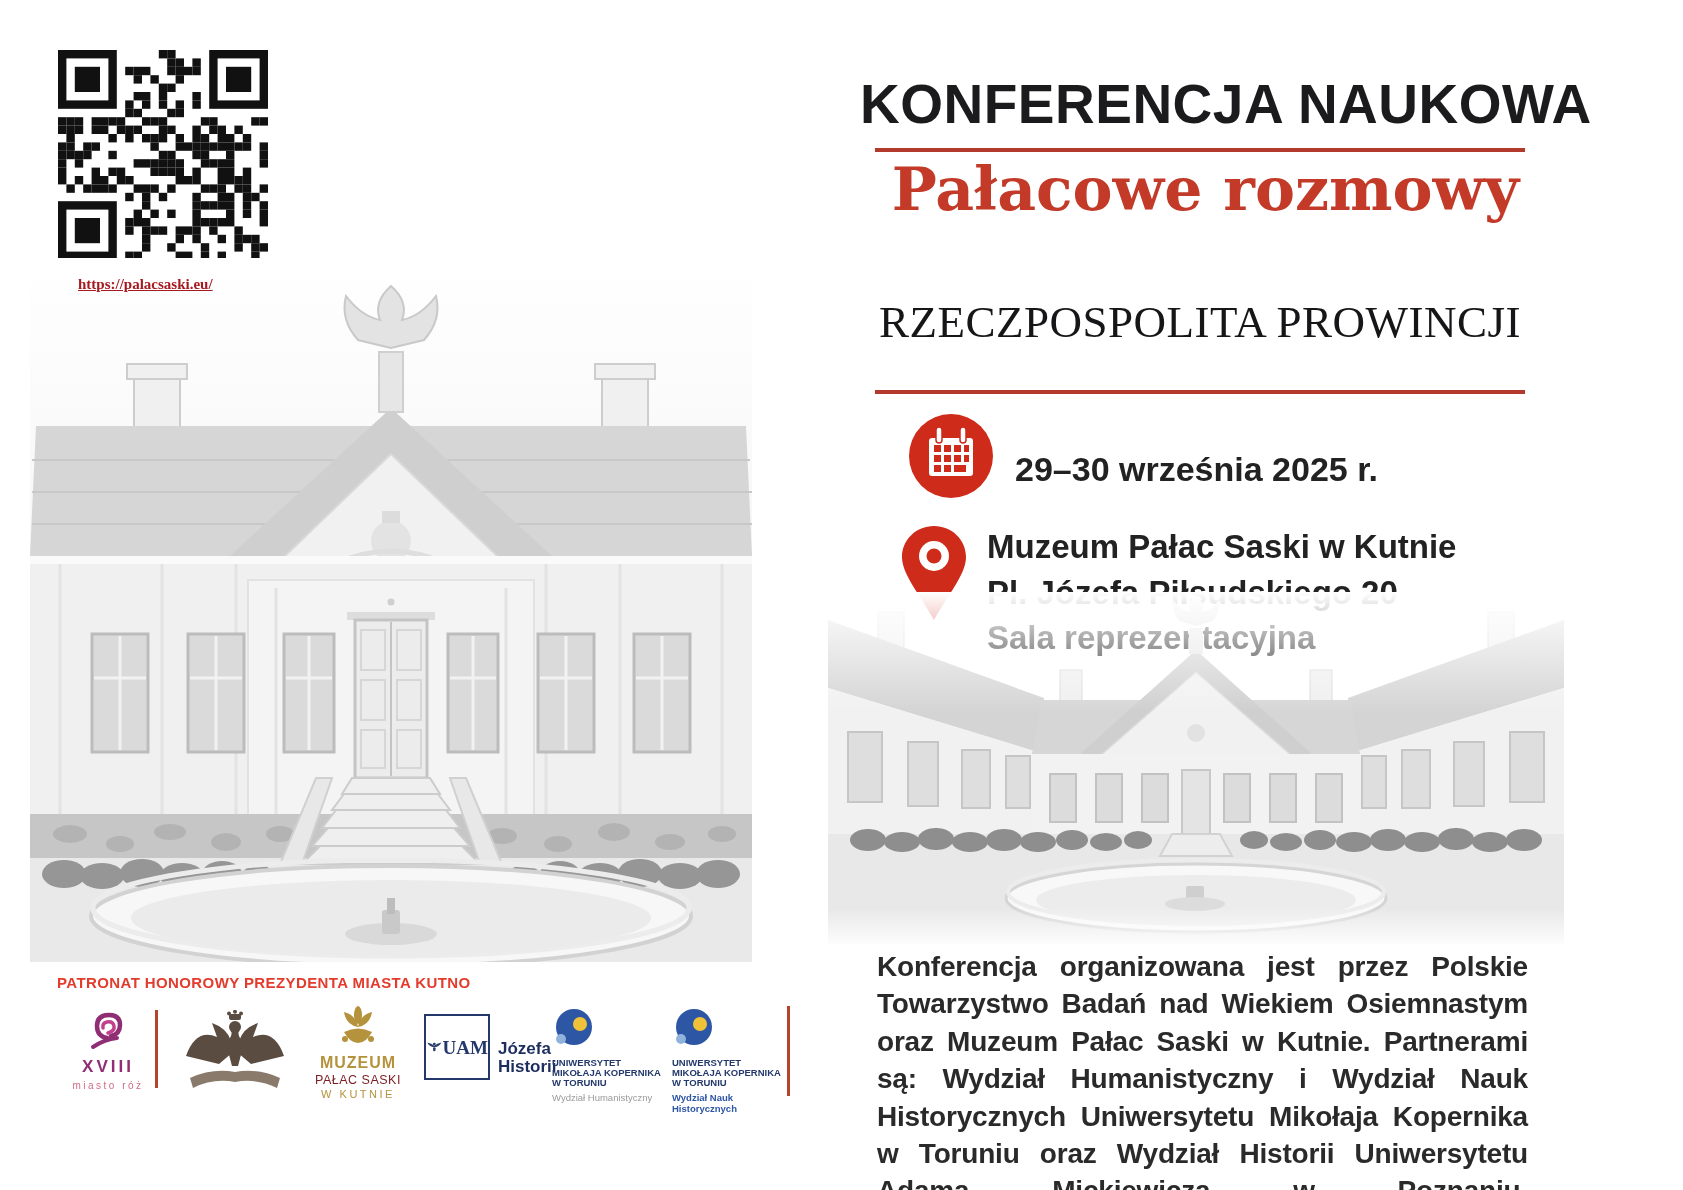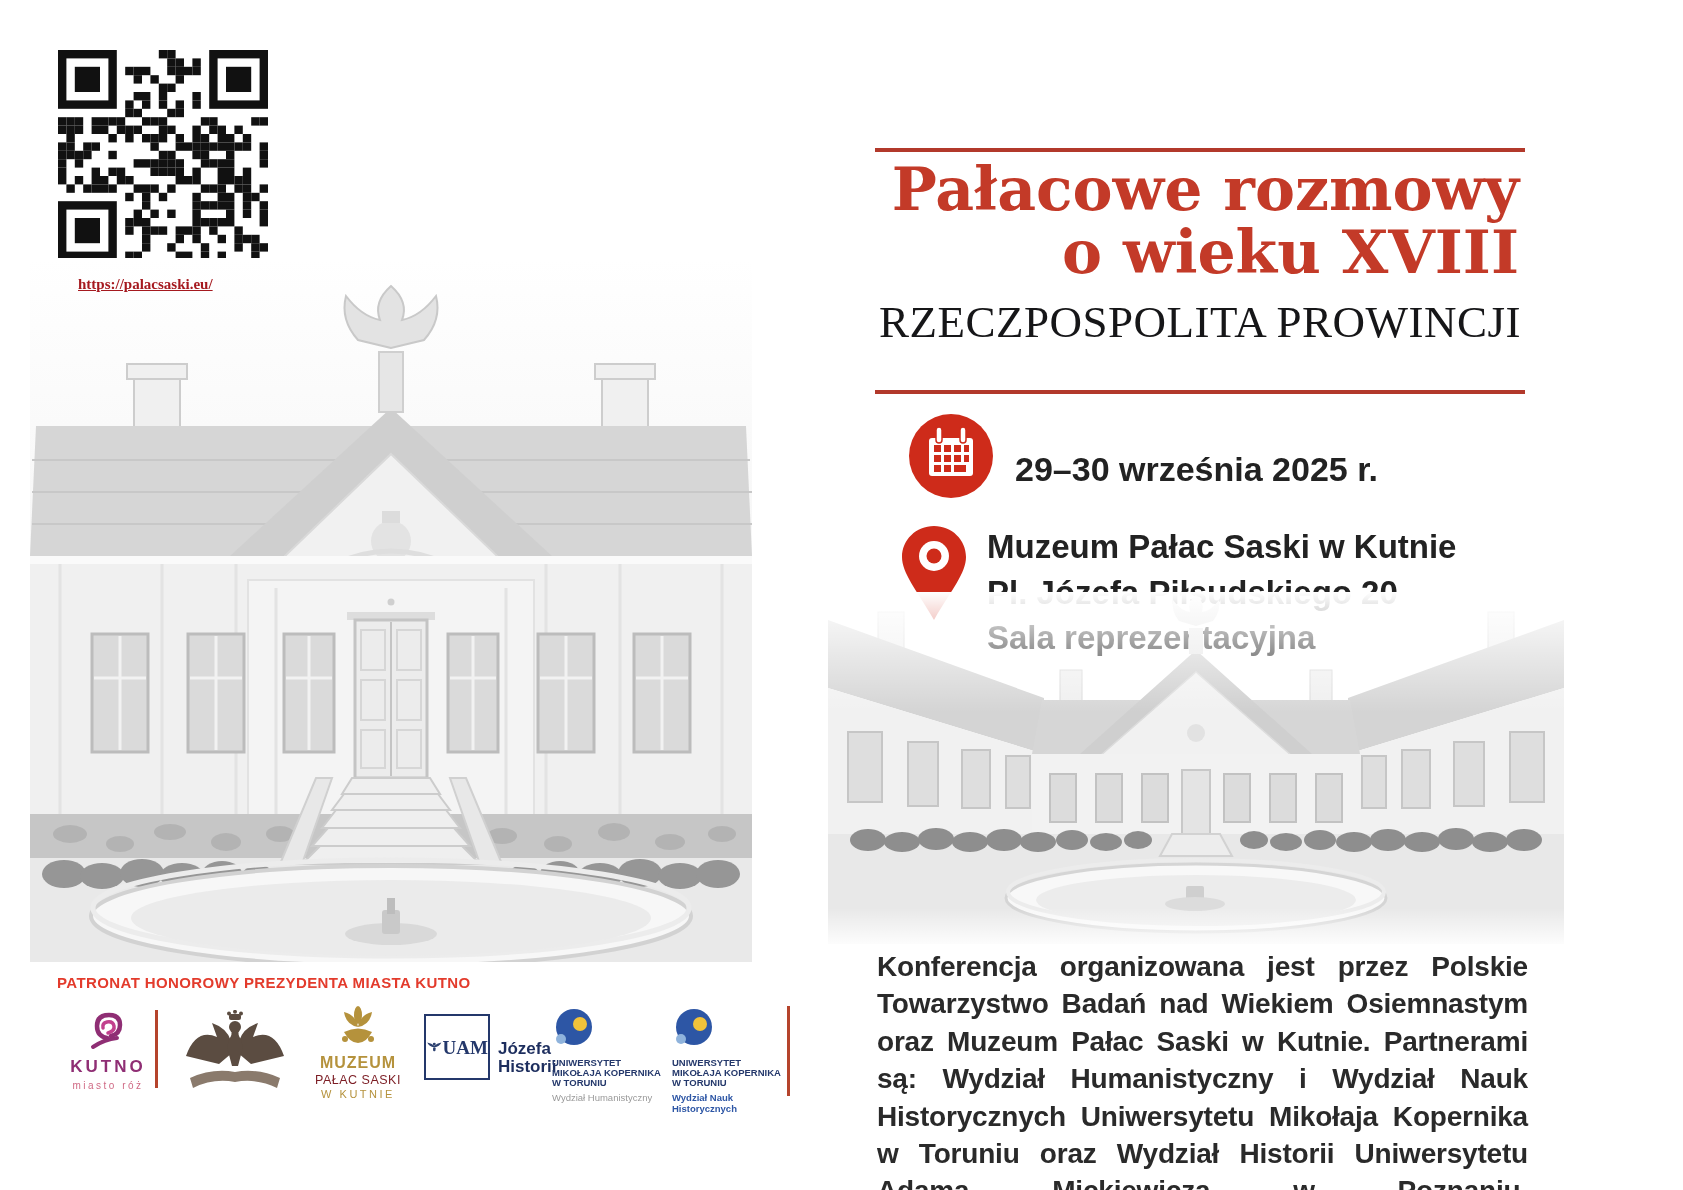--- a/index.html
+++ b/index.html
@@ -426,21 +426,21 @@
   <div class="patronage">PATRONAT HONOROWY PREZYDENTA MIASTA KUTNO</div>
 
   <div class="kutno-block">
     <svg width="46" height="44" viewBox="0 0 46 44">
       <g fill="none" stroke-linecap="round">
         <path d="M22,32 q-10,-2 -10,-12 q0,-11 12,-11 q11,0 11,10 q0,9 -9,11" stroke="#8f2e74" stroke-width="4.5"></path>
         <path d="M23,27 q7,-2 6,-7 q-1,-5 -7,-4 q-5,1 -4,6" stroke="#c2418e" stroke-width="3.5"></path>
         <path d="M8,41 q12,-8 24,-9" stroke="#8f2e74" stroke-width="4"></path>
       </g>
     </svg>
-    <div class="kutno-name">KUTNO</div>
+    <div class="kutno-name">XVIII</div>
     <div class="kutno-tagline">miasto róż</div>
   </div>
 
   <div class="logo-divider div1"></div>
 
   <svg class="eagle-block" viewBox="0 0 106 88">
     <g fill="#5b4c41">
       <path d="M4,46 Q14,18 35,27 L30,13 Q45,18 49,31 L50,15 Q59,24 57,37 L37,54 Z"></path>
       <path d="M102,46 Q92,18 71,27 L76,13 Q61,18 57,31 L56,15 Q47,24 49,37 L69,54 Z"></path>
       <path d="M53,22 q9,7 7,19 l-4,15 l-6,0 l-4,-15 q-2,-12 7,-19 z"></path>
@@ -503,25 +503,25 @@
       <circle cx="9" cy="31" r="5" fill="#8fb3dc"></circle>
     </svg>
     <div class="umk-line">UNIWERSYTET</div>
     <div class="umk-line">MIKOŁAJA KOPERNIKA</div>
     <div class="umk-line">W TORUNIU</div>
     <div class="umk-dept-blue">Wydział Nauk Historycznych</div>
   </div>
 
   <div class="logo-divider div2"></div>
 
+  <div class="kicker">KONFERENCJA NAUKOWA</div>
   <div class="rule rule1"></div>
 
   <div class="title-block">
     <div>Pałacowe rozmowy</div>
-    <div>o wieku XVIII</div>
   </div>
 
   <div class="subtitle">RZECZPOSPOLITA PROWINCJI</div>
   <div class="rule rule2"></div>
 
   <svg class="cal-icon" viewBox="0 0 84 84">
     <circle cx="42" cy="42" r="42" fill="#ce2b1a"></circle>
     <rect x="20" y="24" width="44" height="38" rx="3" fill="#ffffff"></rect>
     <rect x="27" y="13" width="6" height="16" rx="3" fill="#ffffff" stroke="#ce2b1a" stroke-width="1.5"></rect>
     <rect x="51" y="13" width="6" height="16" rx="3" fill="#ffffff" stroke="#ce2b1a" stroke-width="1.5"></rect>

